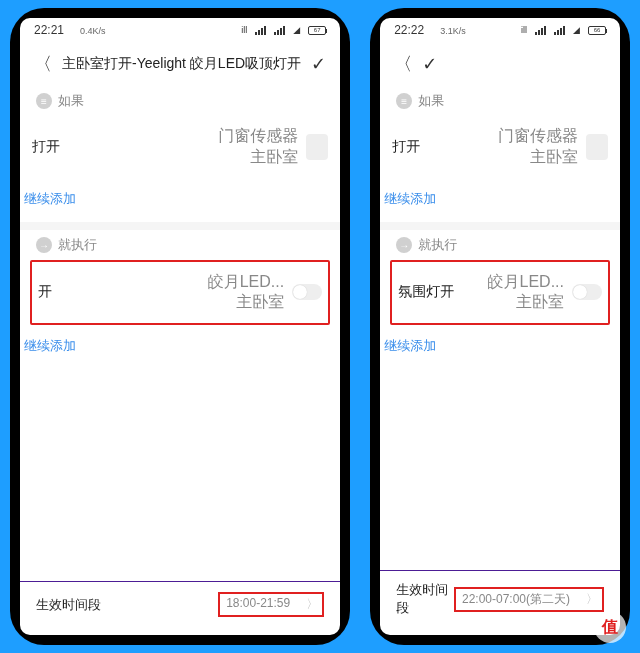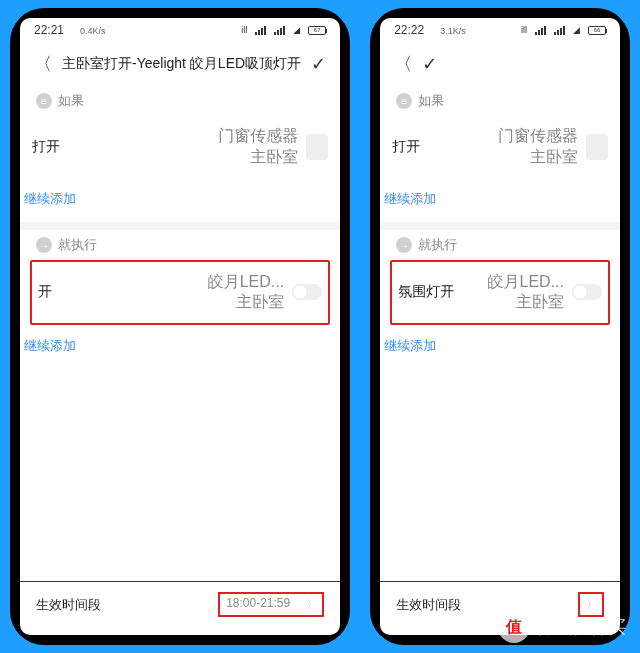--- a/index.html
+++ b/index.html
@@ -269,22 +269,22 @@
       </div>
     </div>
 
     <div class="addmore">继续添加</div>
 
     <div class="spacer"></div>
 
     <div class="footer">
       <span class="label">生效时间段</span>
       <span class="timebox">
+        <span>22:00-07:00(第二天)</span>
         <span class="chev">〉</span>
       </span>
     </div>
   </div>
 </div>
 
 <div class="watermark">
   <span class="badge">值</span>
-  <span>什么值得买</span>
 </div>
 
 </body></html>

